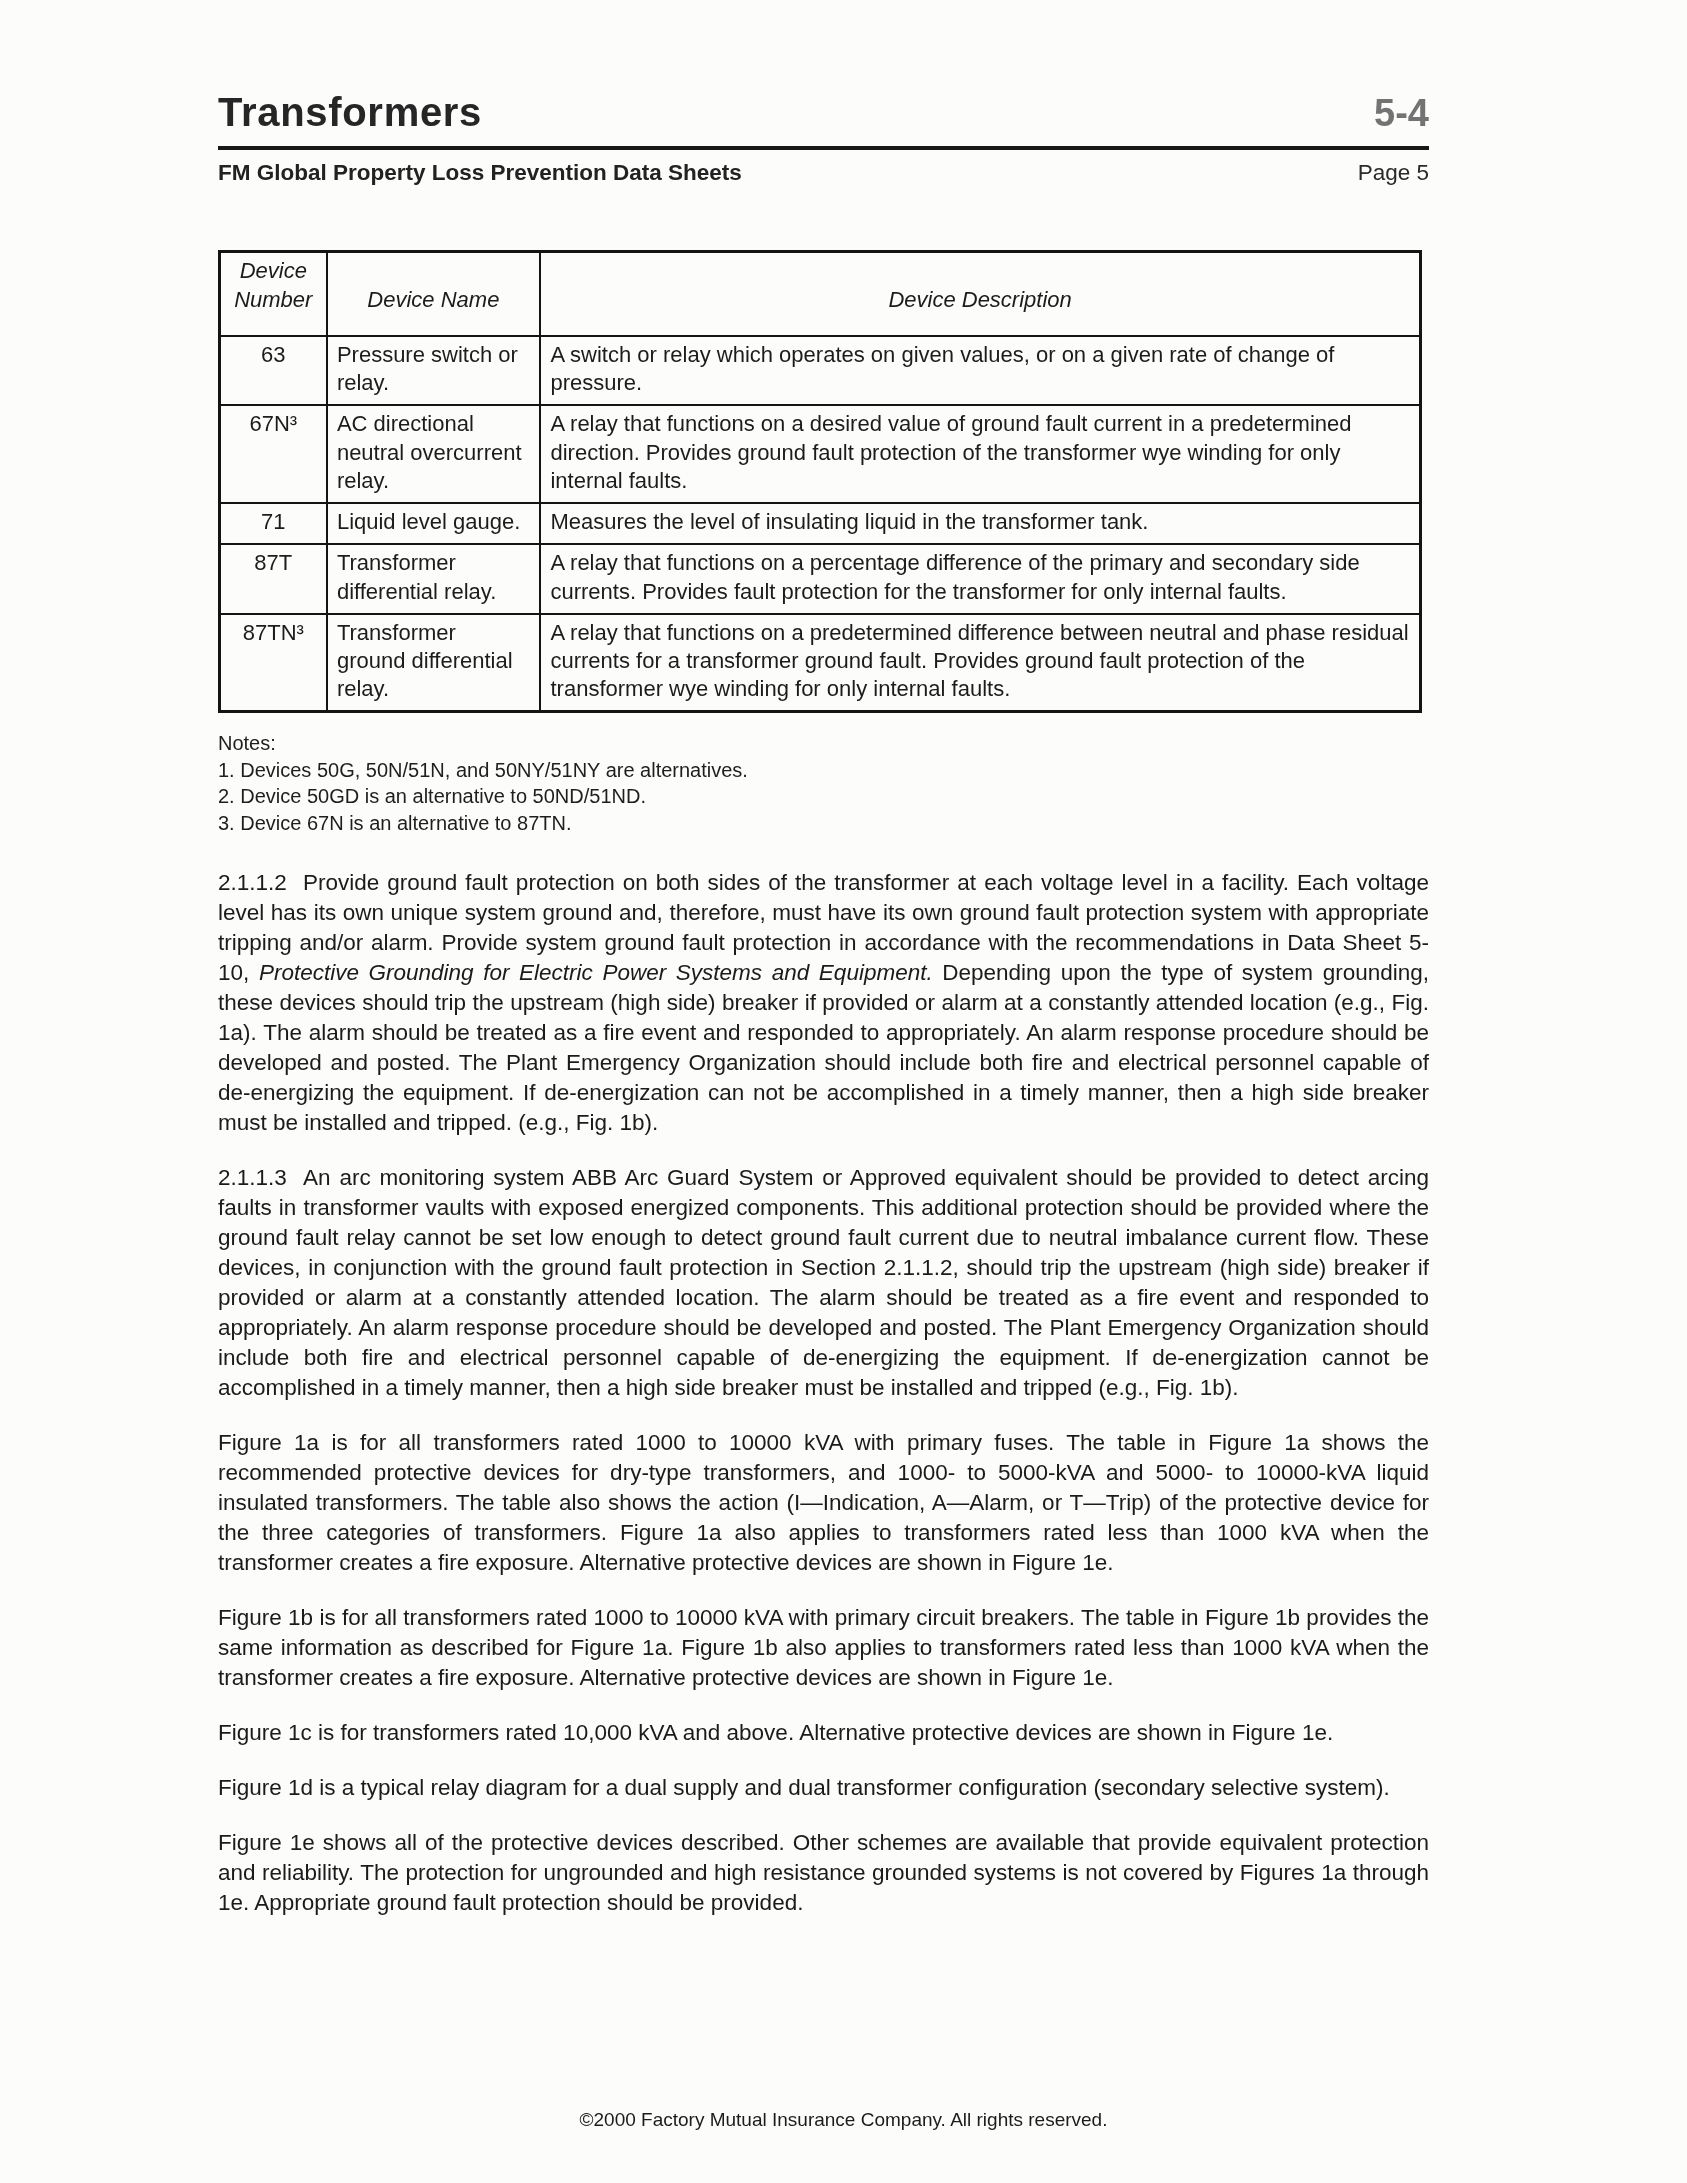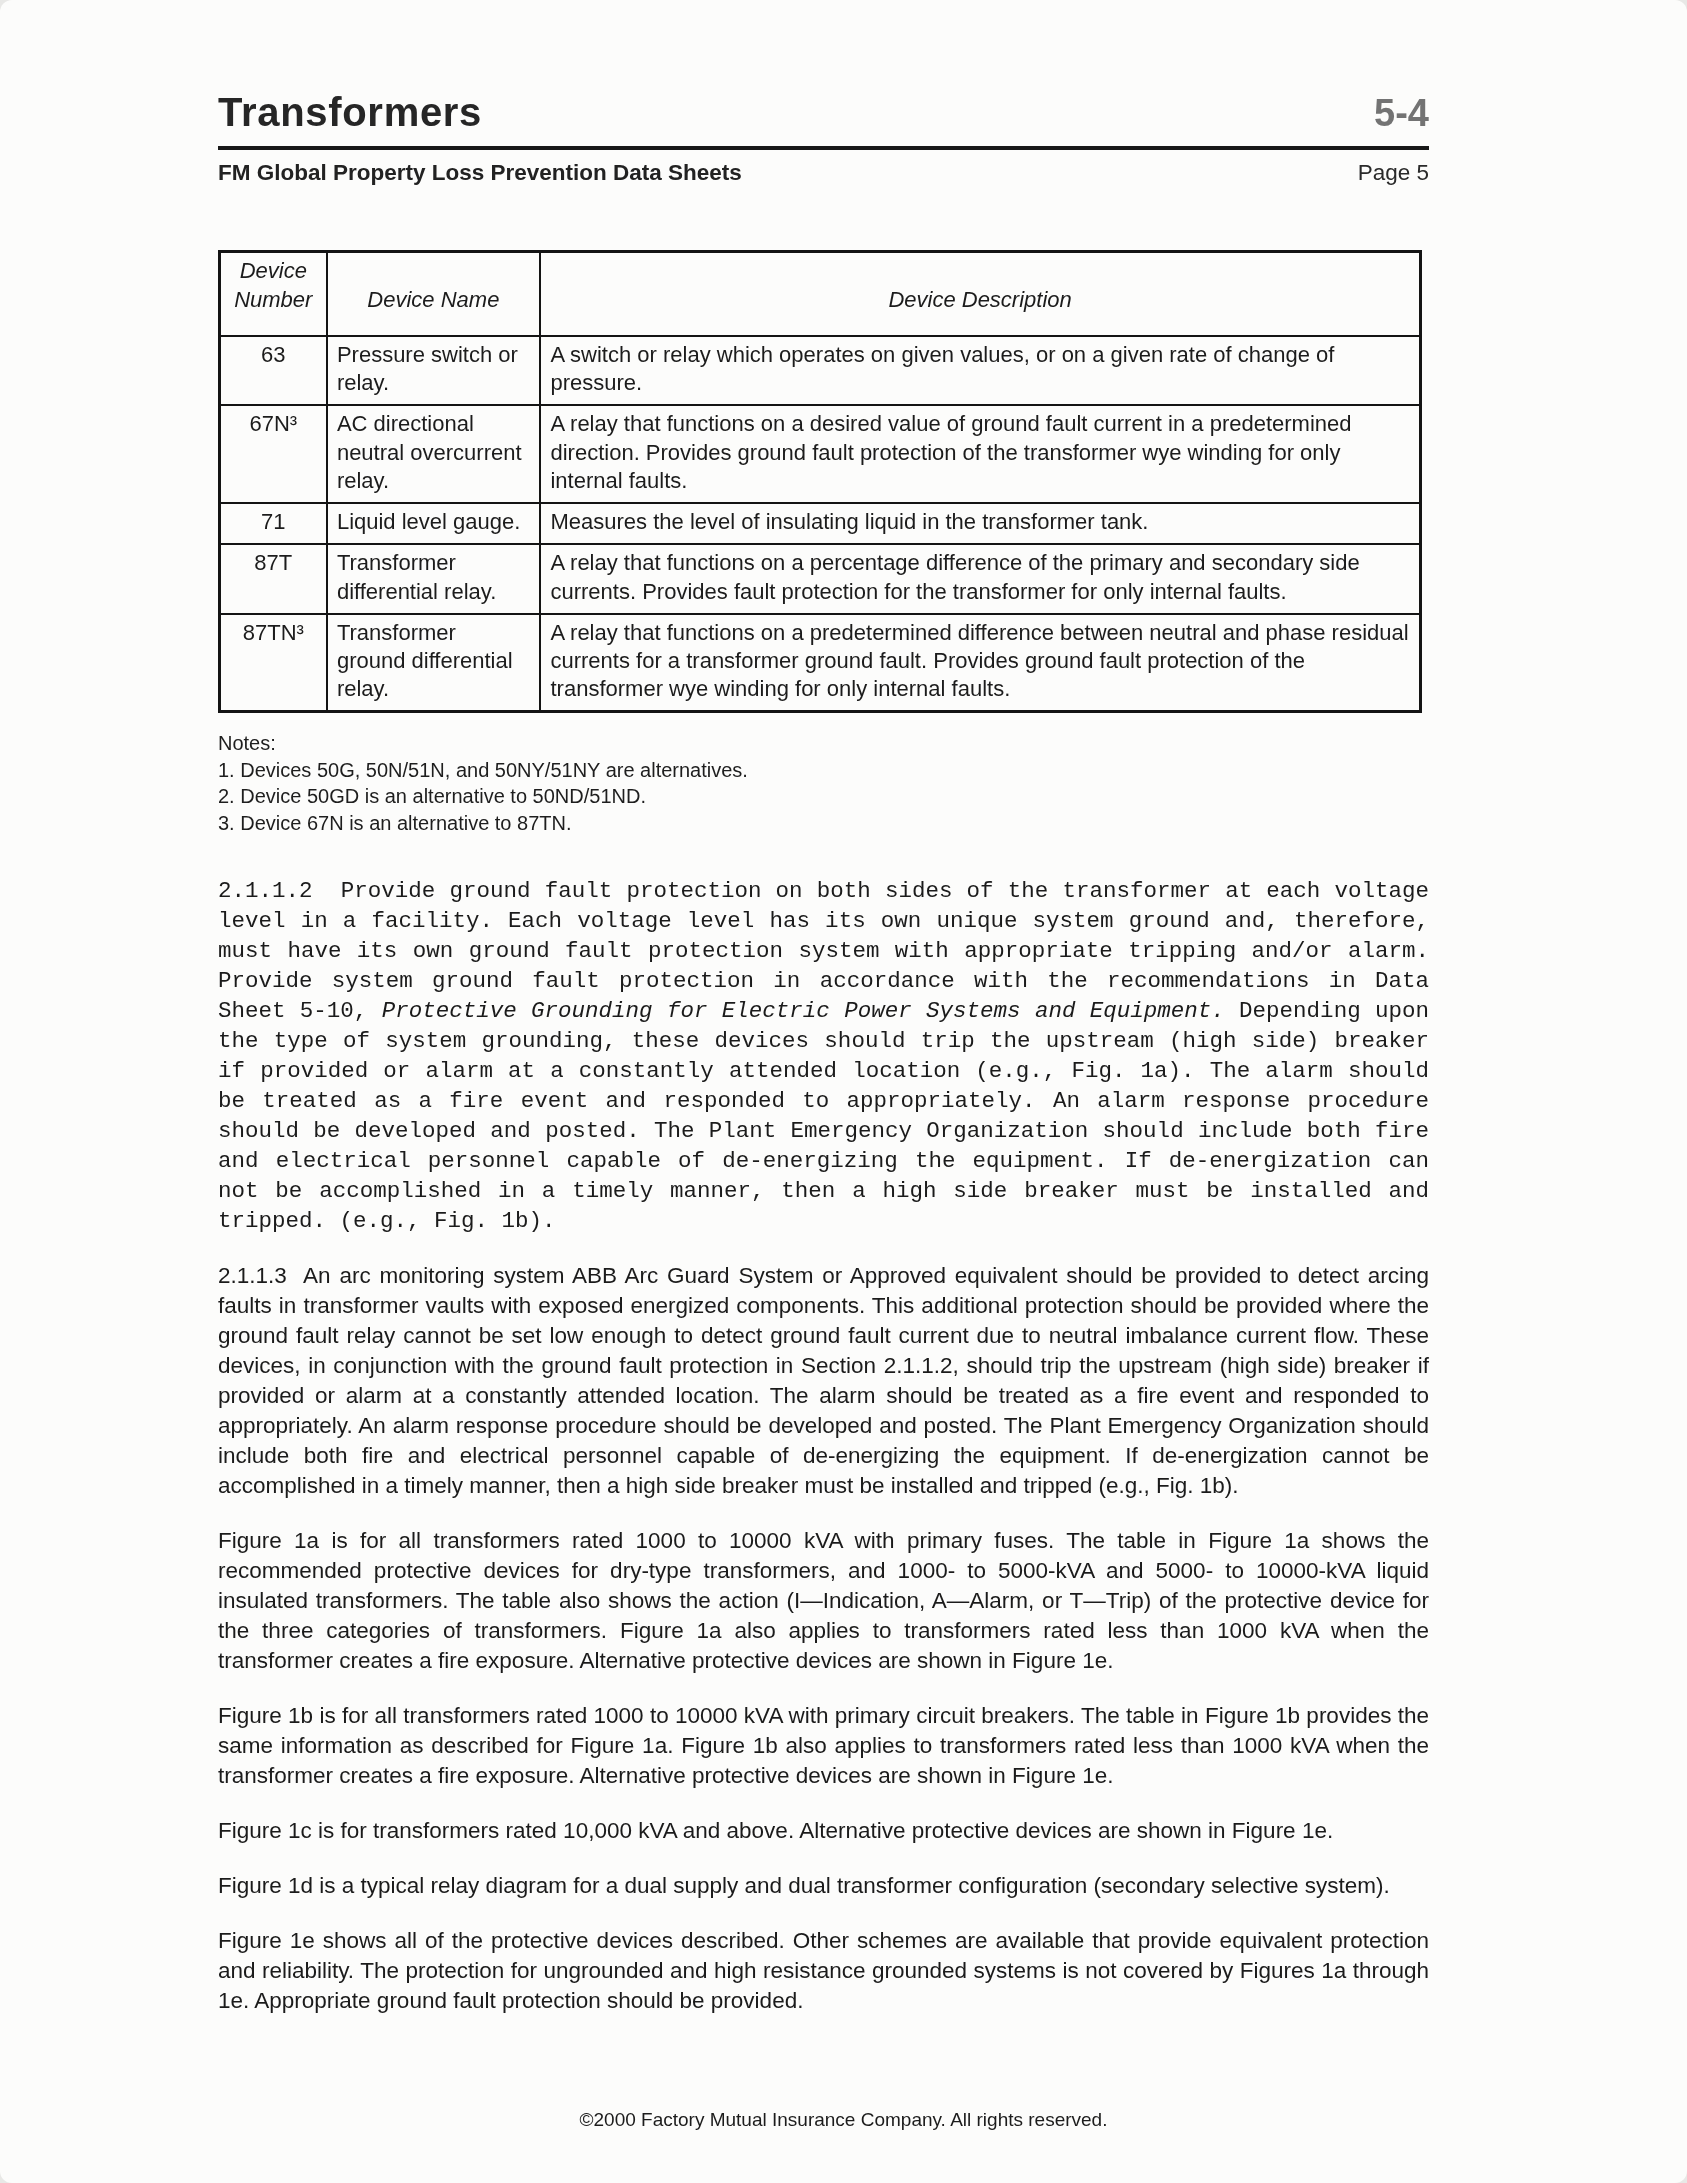--- a/index.html
+++ b/index.html
@@ -3,21 +3,20 @@
 <meta charset="utf-8">
 <style>
   html,body{margin:0;padding:0;background:#e8e8e6;}
   .page{
     position:relative;
     width:1687px;height:2183px;
     background:#fcfcfb;
     font-family:"Liberation Sans", sans-serif;
     color:#1b1b1b;
     overflow:hidden;
-    border-radius:12px;
   }
   .content{position:absolute;left:218px;top:0;width:1211px;}
 
   
   .title-row{display:flex;justify-content:space-between;align-items:flex-end;padding-top:90px;}
   .doc-title{font-size:40px;font-weight:bold;margin:0;letter-spacing:0.7px;color:#262626;}
   .doc-num{font-size:38px;font-weight:bold;color:#737373;}
   .header-rule{height:4px;background:#181818;margin-top:10.6px;}
   .subtitle-row{display:flex;justify-content:space-between;align-items:baseline;margin-top:10.6px;font-size:22.5px;gap:44px;}
   .subtitle{font-weight:bold;color:#222;}
@@ -51,21 +50,21 @@
   .notes{margin-top:17px;font-size:20px;line-height:26.5px;color:#1e1e1e;}
   .notes .note-line{margin:0;}
 
   
   .body-text p{
     font-size:22.5px;line-height:30px;
     text-align:justify;
     margin:25px 0 0 0;
     color:#1b1b1b;
   }
-  .body-text p.first{margin-top:40px;font-family:Liberation Mono, monospace;}
+  .body-text p.first{margin-top:32px;}
   .italic{font-style:italic;}
 
   
   .page-footer{
     position:absolute;left:0;right:0;top:2109px;
     text-align:center;font-size:19px;color:#1c1c1c;
   }
 </style>
 </head>
 <body>

